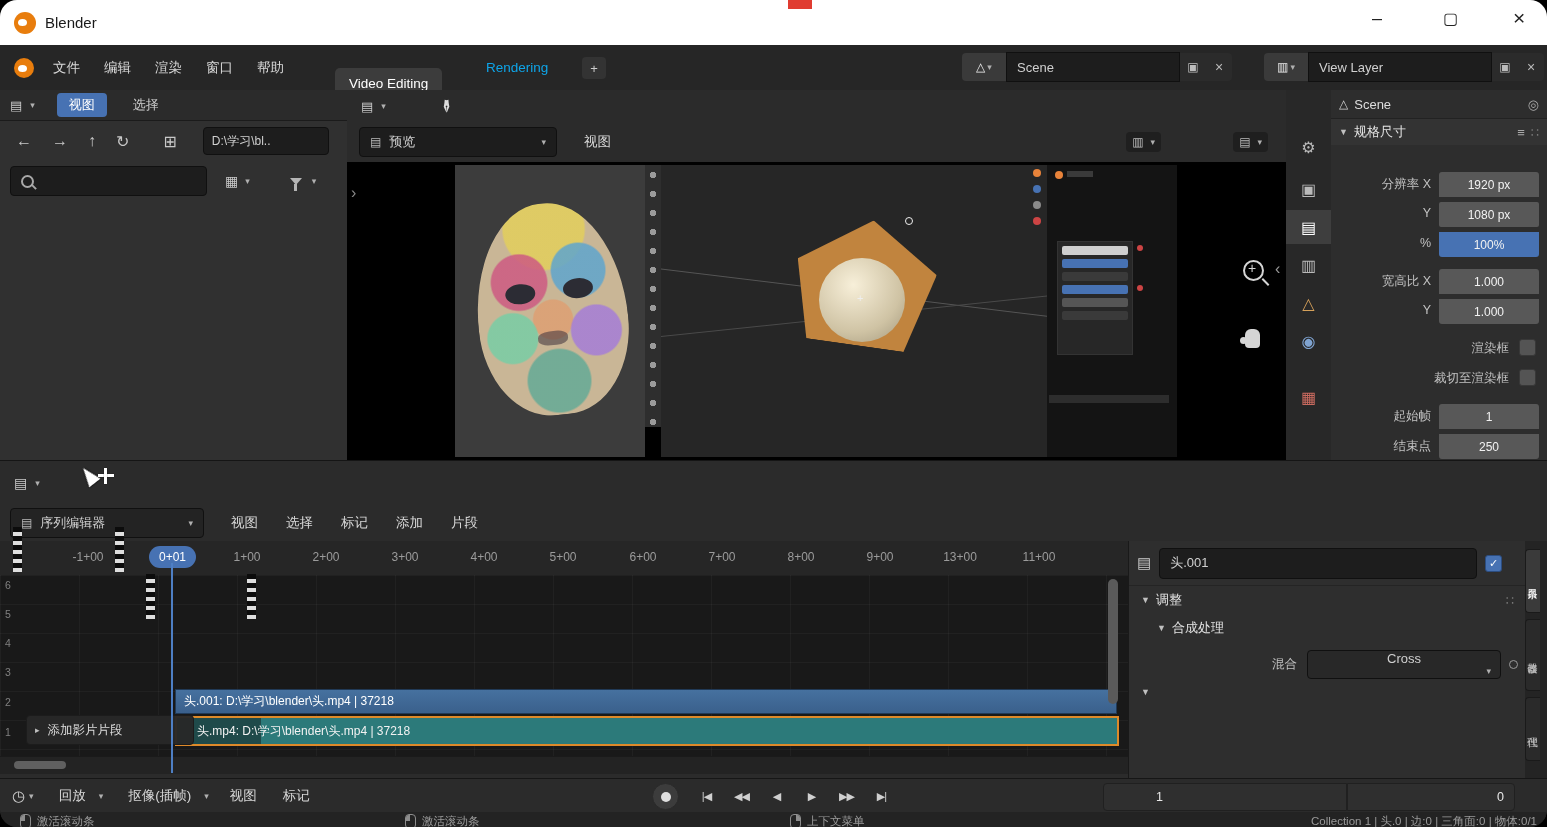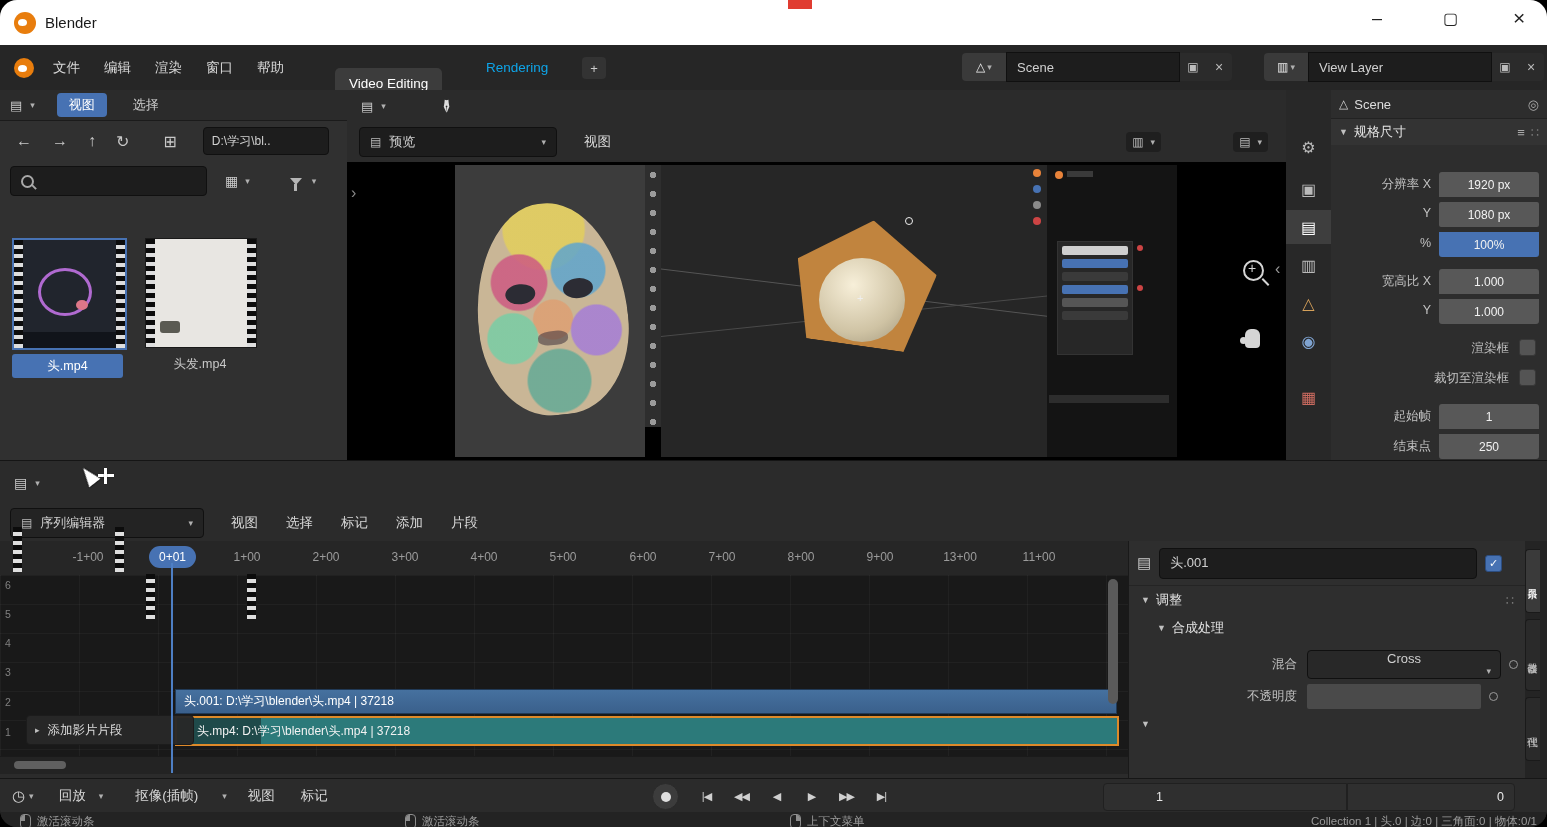--- a/index.html
+++ b/index.html
@@ -144,38 +144,20 @@
       <div class="flex" style="gap:3px;">
         <span style="color:#c8c8c8;font-size:14px;">▦</span>
         <span class="chev">▾</span>
       </div>
       <div class="flex" style="gap:6px;margin-left:22px;">
         <span class="funnel"></span>
         <span class="chev">▾</span>
       </div>
     </div>
 
-    <div class="abs" style="left:12px;top:148px;width:111px;">
-      <div class="film" style="width:111px;height:108px;background:#21252d;border:2px solid #4772b3;">
-        <div class="abs" style="left:24px;top:28px;width:48px;height:42px;border:3px solid #b06ad0;border-radius:50%;"></div>
-        <div class="abs" style="left:62px;top:60px;width:12px;height:10px;border-radius:50%;background:#d78;"></div>
-        <div class="abs" style="left:9px;bottom:0;right:9px;height:16px;background:#11141a;"></div>
-      </div>
-      <div class="flex" style="margin-top:4px;height:24px;background:#4772b3;border-radius:3px;justify-content:center;color:#fff;font-size:12.5px;">
-        <span>头.mp4</span>
-      </div>
-    </div>
-    <div class="abs" style="left:145px;top:148px;width:110px;">
-      <div class="film" style="width:110px;height:108px;background:#e8e6e2;border:1px solid #191919;">
-        <div class="abs" style="left:14px;bottom:14px;width:20px;height:12px;background:#5a5a52;border-radius:3px;"></div>
-      </div>
-      <div class="flex" style="margin-top:4px;height:24px;justify-content:center;color:#c8c8c8;font-size:12.5px;">
-        <span>头发.mp4</span>
-      </div>
-    </div>
     <div class="abs film" style="left:12px;top:325px;width:111px;height:45px;background:#1a2030;border:1px solid #191919;">
       <div class="abs" style="left:16px;top:10px;width:26px;height:30px;background:#caa;border-radius:50% 50% 40% 40%;"></div>
       <div class="abs" style="right:10px;top:6px;width:40px;height:36px;background:#32405c;"></div>
     </div>
     <div class="abs film" style="left:145px;top:325px;width:110px;height:45px;background:#dcdcd8;border:1px solid #191919;">
       <div class="abs" style="left:16px;top:10px;width:30px;height:26px;background:#7a9c55;border-radius:50%;"></div>
     </div>
   </div>
 
   <div class="abs" style="left:347px;top:90px;width:939px;height:370px;background:#242424;border-right:1px solid #151515;">
@@ -427,45 +409,40 @@
         <span>合成处理</span>
       </div>
       <div class="flex" style="height:32px;margin-top:6px;">
         <span class="label-r" style="width:168px;">混合</span>
         <div class="tfield" style="margin-left:10px;width:174px;height:27px;padding:0 9px;background:#282828;flex-direction:column;">
           <span>Cross</span>
           <span class="chev" style="margin-left:auto;">▾</span>
         </div>
         <span class="dotbtn" style="margin-left:8px;"></span>
       </div>
-      <div class="flex" style="height:32px;">
-        <span class="label-r" style="width:168px;">不透明度</span>
-        <div class="valfield" style="margin-left:10px;width:174px;background:#4a4a4a;"></div>
-        <span class="dotbtn" style="margin-left:8px;"></span>
-      </div>
       <div class="flex secthead" style="height:24px;padding:0 12px;">
         <span class="tri">▼</span>
       </div>
     </div>
 
     <div class="abs" style="left:1525px;top:80px;width:22px;height:238px;background:#242424;">
       <div class="vtab active" style="height:62px;margin-top:8px;">条目</div>
       <div class="vtab" style="height:70px;margin-top:6px;">修改器</div>
       <div class="vtab" style="height:62px;margin-top:6px;">代理</div>
     </div>
   </div>
 
   <div class="abs flex" style="left:0;top:778px;width:1547px;height:34px;background:#2b2b2b;border-top:1px solid #161616;">
     <span style="margin-left:12px;font-size:15px;color:#ccc;">◷</span>
     <span class="chev">▾</span>
     <div class="flex" style="margin-left:20px;gap:4px;">
       <span class="menu">回放</span>
       <span class="chev">▾</span>
     </div>
-    <div class="flex" style="margin-left:27px;gap:15px;">
+    <div class="flex" style="margin-left:20px;gap:4px;">
       <span class="menu">抠像(插帧)</span>
       <span class="chev">▾</span>
     </div>
     <span class="menu" style="margin-left:16px;">视图</span>
     <span class="menu" style="margin-left:16px;">标记</span>
 
     <div class="abs flex" style="left:652px;top:4px;gap:8px;">
       <div class="rec"></div>
       <span class="transport" style="margin-left:6px;">|◀</span>
       <span class="transport">◀◀</span>

